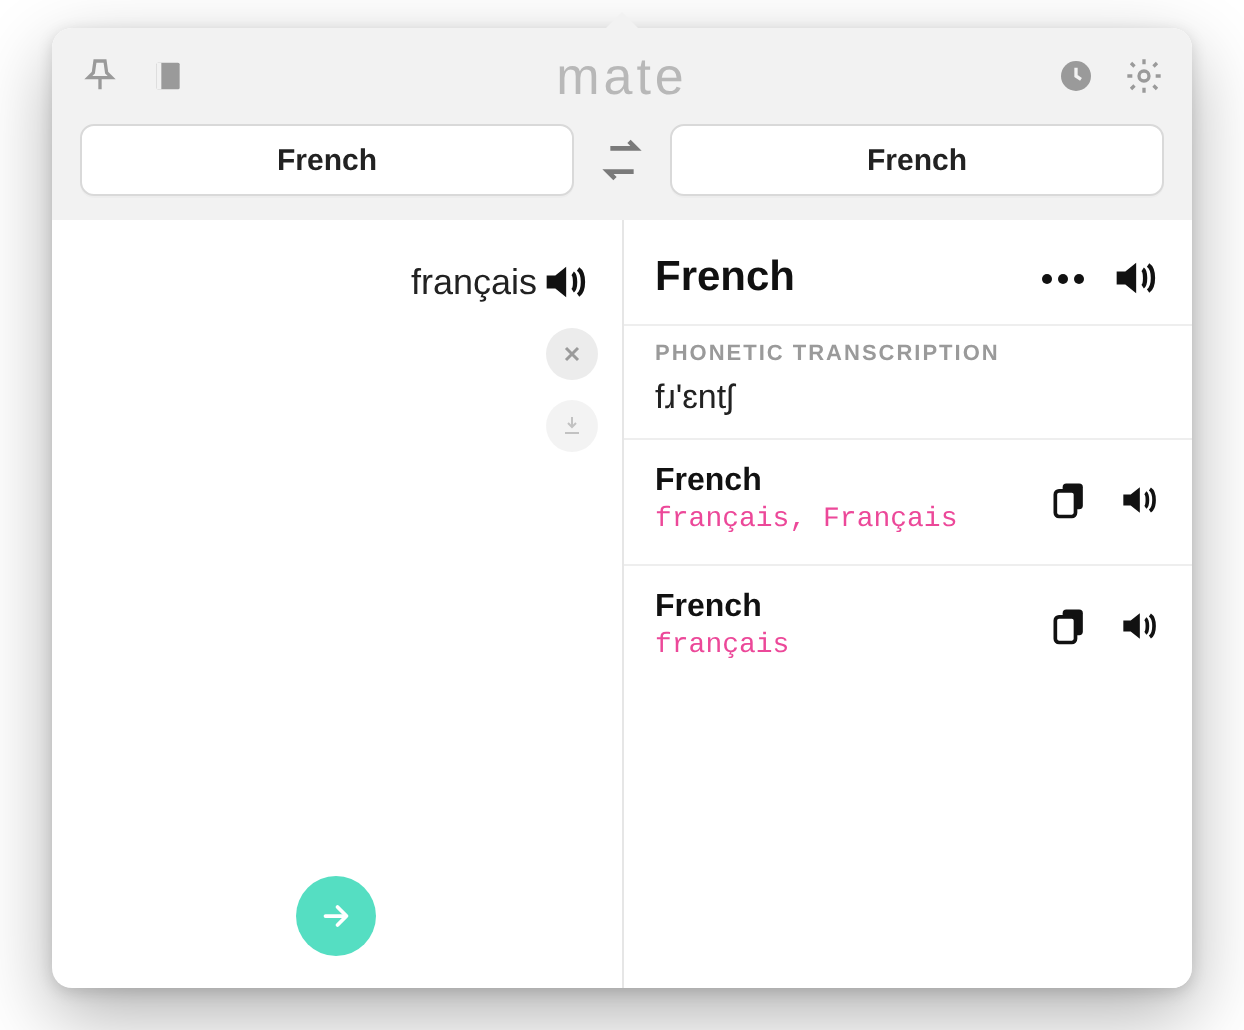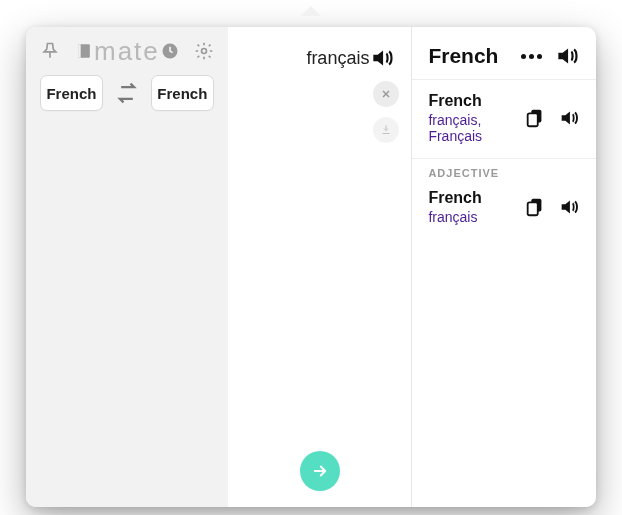--- a/index.html
+++ b/index.html
@@ -6,26 +6,26 @@
   html, body { width: 622px; height: 515px; background: transparent; font-family: -apple-system, "Helvetica Neue", Arial, sans-serif; }
   .stage { position: relative; width: 622px; height: 515px; padding-top: 10px; }
   .pointer {
     position: absolute; top: 6px; left: 50%; transform: translateX(-50%);
     width: 0; height: 0; border-left: 10px solid transparent; border-right: 10px solid transparent;
     border-bottom: 10px solid #f2f2f2; z-index: 3;
   }
   .popup {
     position: relative;
     width: 570px; height: 480px;
-    margin: 17px auto;
+    margin: 4px auto;
     background: #fff;
     border-radius: 10px;
     box-shadow: 0 14px 38px rgba(0,0,0,0.30), 0 2px 8px rgba(0,0,0,0.15);
     overflow: hidden;
-    display: flex; flex-direction: row;
+    display: flex; flex-direction: column;
   }
   .top {
     background: #f2f2f2;
     padding: 10px 14px 12px;
     display: flex; flex-direction: column; gap: 10px;
   }
   .toolbar {
     display: flex; align-items: center; justify-content: space-between;
     height: 28px;
   }
@@ -67,21 +67,21 @@
   .result-head { padding: 16px 16px 10px; display:flex; align-items:center; justify-content:space-between; }
   .result-title { font-size: 21px; font-weight: 700; color:#111; }
   .result-actions { display:flex; align-items:center; gap:12px; }
   .dots { display:flex; gap:3px; }
   .dots span { width:5px; height:5px; border-radius:50%; background:#111; }
   .section { padding: 8px 16px 10px; border-top:1px solid #eee; }
   .sec-label { font-size: 11px; font-weight:700; letter-spacing: 1px; color:#9a9a9a; margin-bottom:6px; }
   .phon { font-size: 17px; color:#222; }
   .entry { display:flex; align-items:center; justify-content:space-between; padding:4px 0; }
   .entry-text .word { font-size: 16px; font-weight:700; color:#111; }
-  .entry-text .sub { font-size: 14px; color:#4c1d95; margin-top:2px; }
+  .entry-text .sub { font-size: 14px; color:#ec4899; margin-top:2px;font-family:Liberation Mono, monospace; }
   .entry-actions { display:flex; align-items:center; gap:12px; }
   .entry-actions svg { width:22px; height:22px; }
   .fade {
     position:absolute; left:0; right:0; bottom:0; height:18px;
     background: linear-gradient(to bottom, rgba(255,255,255,0), #fff);
     pointer-events:none;
   }
   svg { display:block; }
 </style>
 </head>
@@ -185,20 +185,24 @@
             <span class="speaker">
               <svg viewBox="0 0 24 24" fill="#111">
                 <path d="M4 9v6h4l5 4V5L8 9H4z"></path>
                 <path d="M16 8c1.5 1 1.5 7 0 8" fill="none" stroke="#111" stroke-width="2"></path>
                 <path d="M18.5 6c3 2 3 10 0 12" fill="none" stroke="#111" stroke-width="2"></path>
               </svg>
             </span>
           </div>
         </div>
 
+        <div class="section">
+          <div class="sec-label">PHONETIC TRANSCRIPTION</div>
+          <div class="phon">fɹ'ɛntʃ</div>
+        </div>
 
         <div class="section">
           <div class="entry">
             <div class="entry-text">
               <div class="word">French</div>
               <div class="sub">français, Français</div>
             </div>
             <div class="entry-actions">
               <span>
                 <svg viewBox="0 0 24 24" fill="#111">
@@ -211,21 +215,20 @@
                   <path d="M4 9v6h4l5 4V5L8 9H4z"></path>
                   <path d="M16 8c1.5 1 1.5 7 0 8" fill="none" stroke="#111" stroke-width="2"></path>
                   <path d="M18.5 6c3 2 3 10 0 12" fill="none" stroke="#111" stroke-width="2"></path>
                 </svg>
               </span>
             </div>
           </div>
         </div>
 
         <div class="section">
-          <div class="sec-label">ADJECTIVE</div>
           <div class="entry">
             <div class="entry-text">
               <div class="word">French</div>
               <div class="sub">français</div>
             </div>
             <div class="entry-actions">
               <span>
                 <svg viewBox="0 0 24 24" fill="#111">
                     <rect x="8" y="3" width="11" height="14" rx="2"></rect>
                     <rect x="4" y="7" width="11" height="14" rx="2" fill="#fff" stroke="#111" stroke-width="2"></rect>

